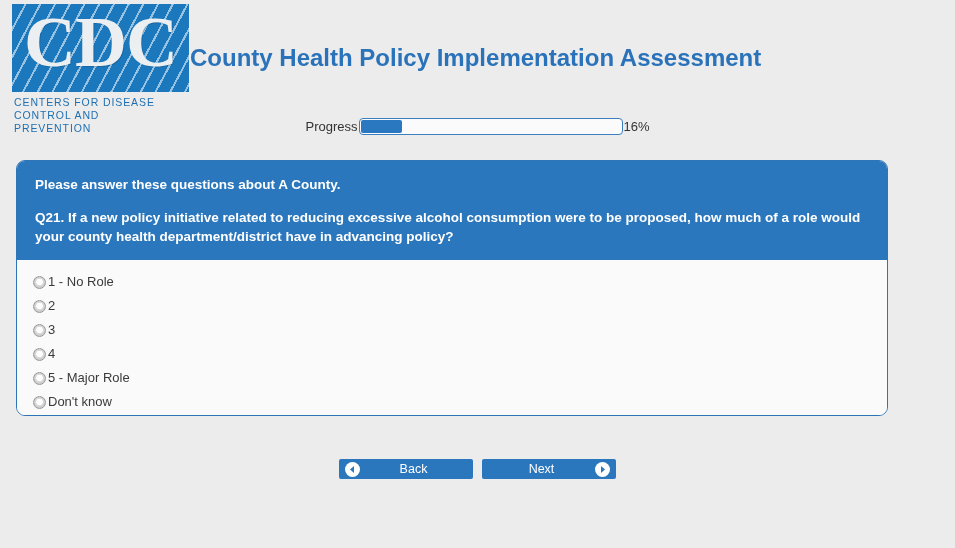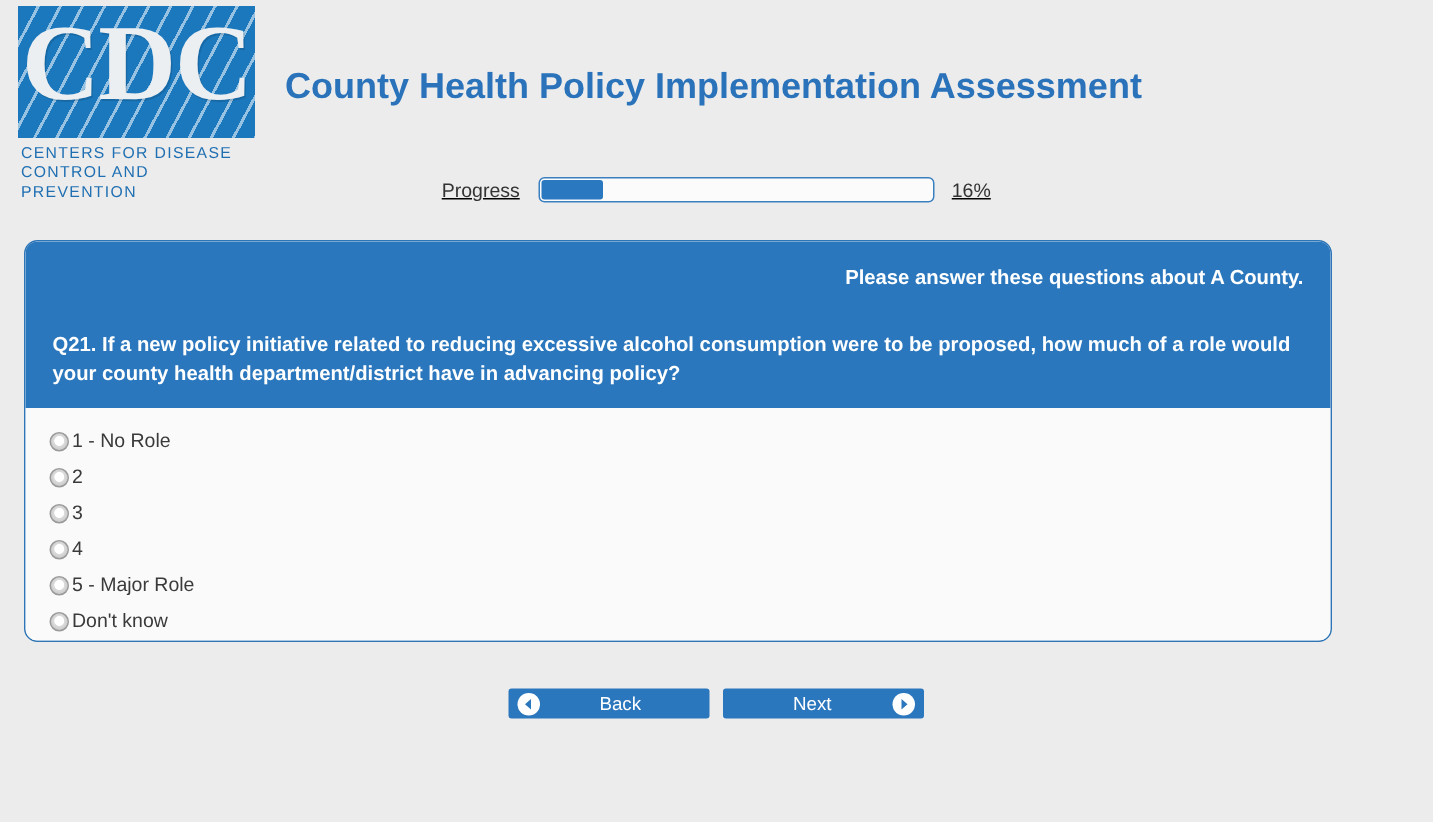--- a/index.html
+++ b/index.html
@@ -22,21 +22,21 @@
   }
   .cdc-logo {
     position: absolute;
     left: 12px;
     top: 4px;
     width: 158px;
     height: 116px;
   }
   .cdc-mark {
     position: relative;
-    width: 158px;
+    width: 177px;
     height: 88px;
     background: #1b78bd;
     overflow: hidden;
   }
   .cdc-rays {
     position: absolute;
     inset: 0;
     background: repeating-linear-gradient(
         118deg,
         rgba(255,255,255,0) 0px,
@@ -82,22 +82,21 @@
 
   
   .progress-row {
     position: absolute;
     left: 0;
     top: 118px;
     width: 955px;
     display: flex;
     align-items: center;
     justify-content: center;
-    gap: 12px;
-    text-decoration: underline;
+    gap: 1px;
   }
   .progress-label {
     font-size: 13px;
     color: #333333;
     font-weight: 400;
   }
   .progress-track {
     width: 264px;
     height: 17px;
     border: 1px solid #3a7fc0;
@@ -130,22 +129,21 @@
     overflow: hidden;
   }
   .panel-head {
     background: #2b77bd;
     color: #ffffff;
     padding: 16px 18px 14px 18px;
   }
   .panel-intro {
     font-size: 13.5px;
     font-weight: 700;
-    margin-bottom: 28px;
-    text-align: right;
+    margin-bottom: 16px;
   }
   .panel-question {
     font-size: 13.5px;
     font-weight: 700;
     line-height: 19px;
   }
   .q-num { font-weight: 700; text-align: right; }
 
   .panel-body {
     background: #fafafa;

